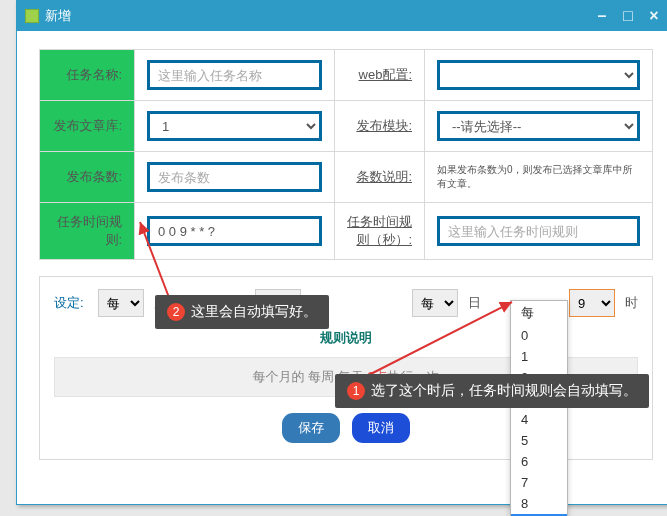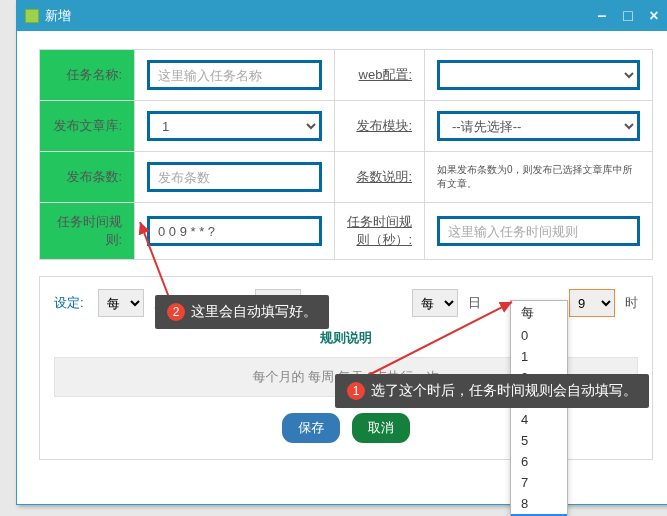--- a/index.html
+++ b/index.html
@@ -22,21 +22,21 @@
 .schedule .slabel { color: #0369a1; margin-right: 4px; }
 .schedule select { height: 28px; border: 1px solid #ccc; padding: 0 4px; font-size: 13px; min-width: 46px; }
 .schedule .unit { color: #555; }
 .hour-sel { border: 1px solid #e98b3b !important; }
 .rule-title { text-align: center; font-weight: bold; margin-top: 12px; color: #0f766e; }
 .rule-desc { text-align: center; background: #f0f0f0; color: #888; padding: 10px; margin-top: 10px; border: 1px solid #e3e3e3; }
 .rule-desc .hot { color: #d9534f; }
 .btns { text-align: center; margin-top: 16px; }
 .btn { display: inline-block; padding: 6px 16px; border-radius: 11px; color: #fff; font-size: 13px; margin: 0 4px; border: none; cursor: default; }
 .btn-primary { background: #337ab7; }
-.btn-danger { background: #15803d; }
+.btn-danger { background: #1d4ed8; }
 .dropdown { position: absolute; left: 510px; top: 300px; width: 58px; background: #fff; border: 1px solid #b7b7b7; box-shadow: 0 2px 6px rgba(0,0,0,.2); z-index: 30; }
 .dropdown .opt { padding: 3px 10px; font-size: 13px; color: #333; }
 .dropdown .opt.sel { background: #2d89ef; color: #fff; }
 .dropdown .opt.mei { font-family: inherit; }
 .callout { position: absolute; background: #4a4a4a; color: #fff; font-size: 14px; padding: 8px 12px; border-radius: 2px; z-index: 40; }
 .callout .num { display: inline-block; width: 18px; height: 18px; border-radius: 50%; background: #e43; text-align: center; line-height: 18px; font-size: 12px; margin-right: 6px; }
 svg.arrows { position: absolute; top: 0; left: 0; pointer-events: none; z-index: 35; }
 </style>
 </head>
 <body>

